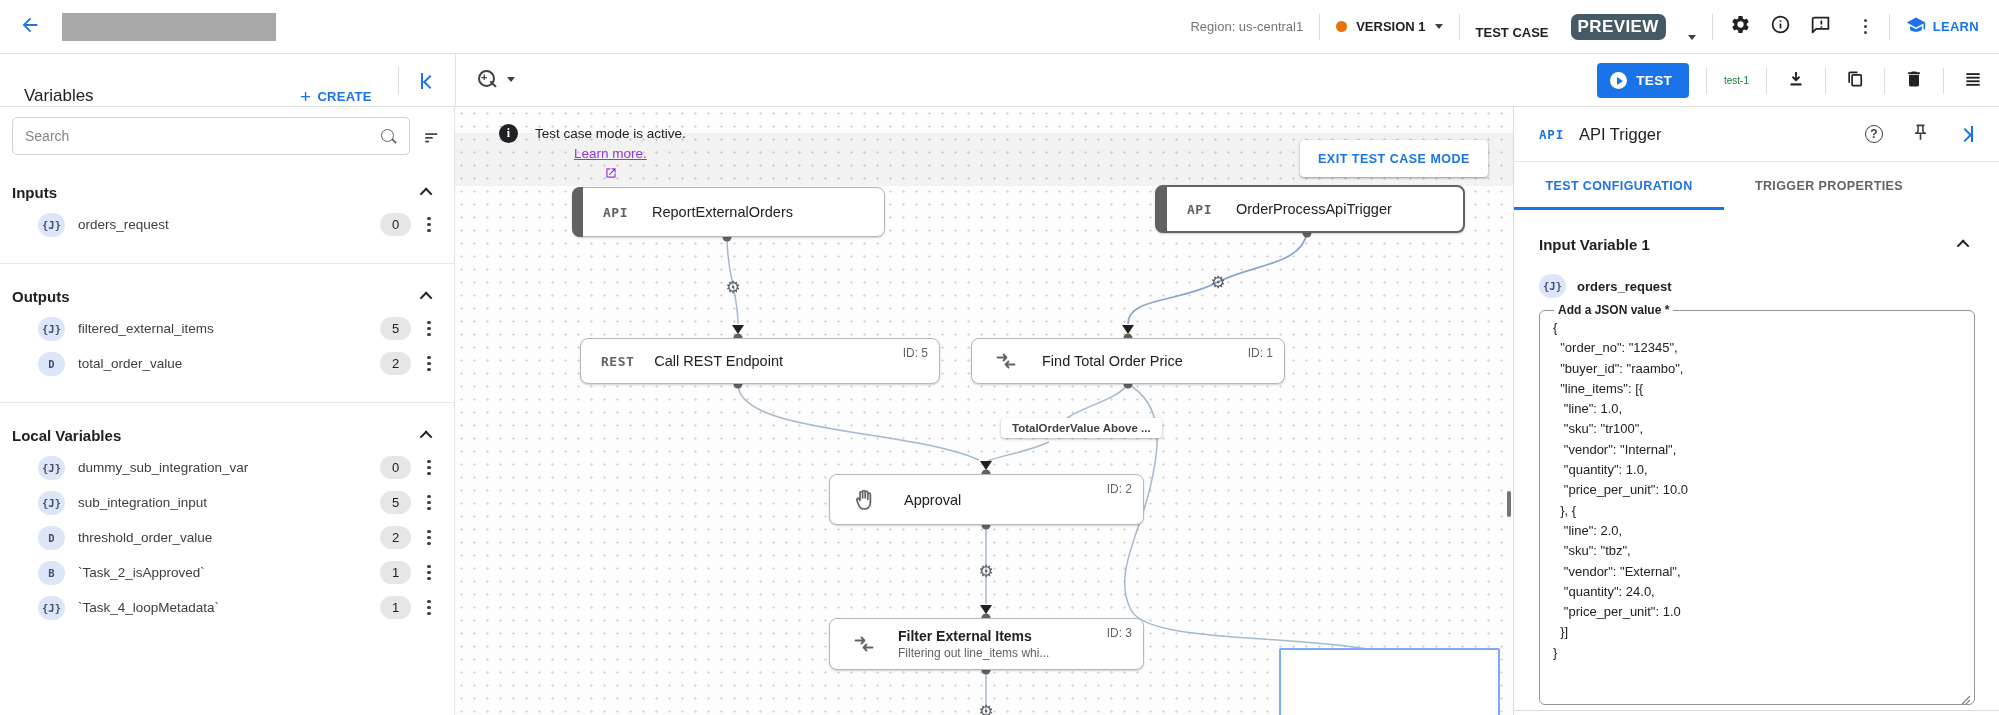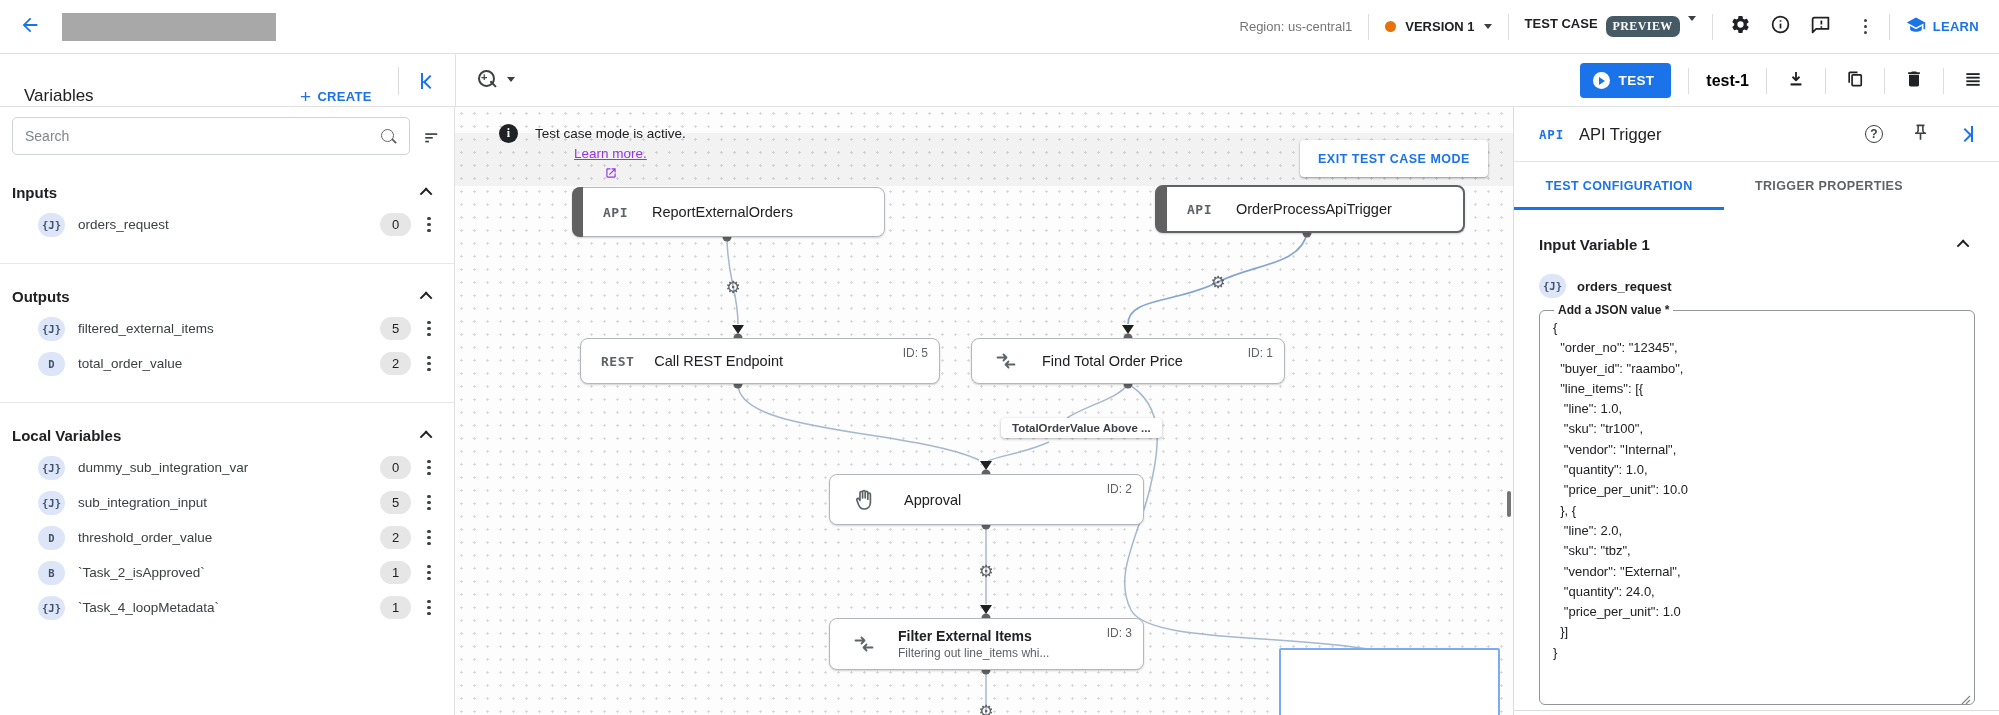--- a/index.html
+++ b/index.html
@@ -11,22 +11,22 @@
   .topbar { height:54px; border-bottom:1px solid #e0e0e0; display:flex; align-items:center; padding:0 20px 0 14px; background:#fff; }
   .back-btn { width:32px; height:32px; display:flex; align-items:center; justify-content:center; cursor:pointer; }
   .redacted { width:214px; height:28px; background:#a8a8a8; margin-left:16px; }
   .topbar .spacer { flex:1; }
   .top-right { display:flex; align-items:center; gap:16px; }
   .vdiv { width:1px; height:26px; background:#dadce0; }
   .region { font-size:13px; color:#757575; }
   .version { display:flex; align-items:center; gap:9px; font-size:13px; font-weight:bold; color:#202124; cursor:pointer; }
   .dot { width:11px; height:11px; border-radius:50%; background:#e8710a; }
   .caret { width:0; height:0; border-left:4.5px solid transparent; border-right:4.5px solid transparent; border-top:5px solid #3c4043; display:inline-block; }
-  .testcase { display:flex; align-items:flex-start; gap:8px; font-size:13px; font-weight:bold; cursor:pointer; }
-  .preview-badge { background:#455a64; color:#fff; font-size:12px; font-weight:bold; letter-spacing:.4px; padding:3px 7px; border-radius:7px;font-family:Liberation Serif, serif; }
+  .testcase { display:flex; align-items:flex-end; gap:22px; font-size:13px; font-weight:bold; cursor:pointer; }
+  .preview-badge { background:#455a64; color:#fff; font-size:17px; font-weight:bold; letter-spacing:.4px; padding:3px 7px; border-radius:7px; }
   .icon-btn { width:24px; height:24px; display:flex; align-items:center; justify-content:center; cursor:pointer; }
   .icon-btn svg { width:21px; height:21px; }
   .learn { display:flex; align-items:center; gap:7px; color:#1a73e8; font-size:13px; font-weight:bold; letter-spacing:.3px; cursor:pointer; }
   .learn svg { width:20px; height:20px; }
 
   
   .toolbar { height:53px; border-bottom:1px solid #e0e0e0; position:relative; display:flex; align-items:flex-end; background:#fff; }
   .tb-title { font-size:17px; font-weight:500; color:#202124; margin-left:24px; }
   .create-btn { position:absolute; left:300px; display:flex; align-items:center; gap:6px; color:#1a73e8; font-size:13px; font-weight:bold; letter-spacing:.3px; cursor:pointer; }
   .plus { font-size:19px; font-weight:normal; line-height:1; }
@@ -37,21 +37,21 @@
   .tb-div2 { position:absolute; left:455px; width:1px; height:53px; background:#e0e0e0; top:0; }
   .zoom-ctl { position:absolute; left:477px; top:15px; display:flex; align-items:center; gap:10px; cursor:pointer; }
   .mag { position:relative; width:20px; height:20px; }
   .mag::before { content:""; position:absolute; width:13px; height:13px; border:2px solid #3c4043; border-radius:50%; left:1px; top:1px; }
   .mag::after { content:""; position:absolute; width:8px; height:2.4px; background:#3c4043; transform:rotate(45deg); right:0px; bottom:3.5px; }
   .mag .plus-in { position:absolute; left:4px; top:1.5px; font-size:11px; color:#3c4043; font-weight:bold; }
   .tb-right { position:absolute; right:14px; top:0; height:53px; display:flex; align-items:center; gap:17px; }
   .test-btn { background:#1a73e8; color:#fff; border:none; border-radius:4px; height:35px; padding:0 17px 0 13px; font-size:13.5px; font-weight:bold; letter-spacing:.3px; display:flex; align-items:center; gap:9px; cursor:pointer; font-family:inherit; }
   .play { width:17px; height:17px; border-radius:50%; background:#fff; position:relative; }
   .play::after { content:""; position:absolute; left:6.5px; top:4.5px; border-left:6px solid #1a73e8; border-top:4px solid transparent; border-bottom:4px solid transparent; }
-  .test-name { font-size:16px; font-weight:700; color:#000000; }
+  .test-name { font-size:10px; font-weight:400; color:#15803d; }
   .tb-right .icon-btn svg { width:20px; height:20px; }
 
   
   .main { display:flex; height:608px; }
 
   
   .sidebar { width:455px; border-right:1px solid #e0e0e0; overflow:hidden; background:#fff; }
   .search-row { display:flex; align-items:center; gap:12px; padding:10px 12px 0 12px; }
   .search-box { flex:1; height:38px; border:1px solid #cfd3d8; border-radius:5px; display:flex; align-items:center; padding:0 12px; }
   .search-box input { border:none; outline:none; flex:1; font-size:14px; font-family:inherit; color:#202124; background:transparent; }

